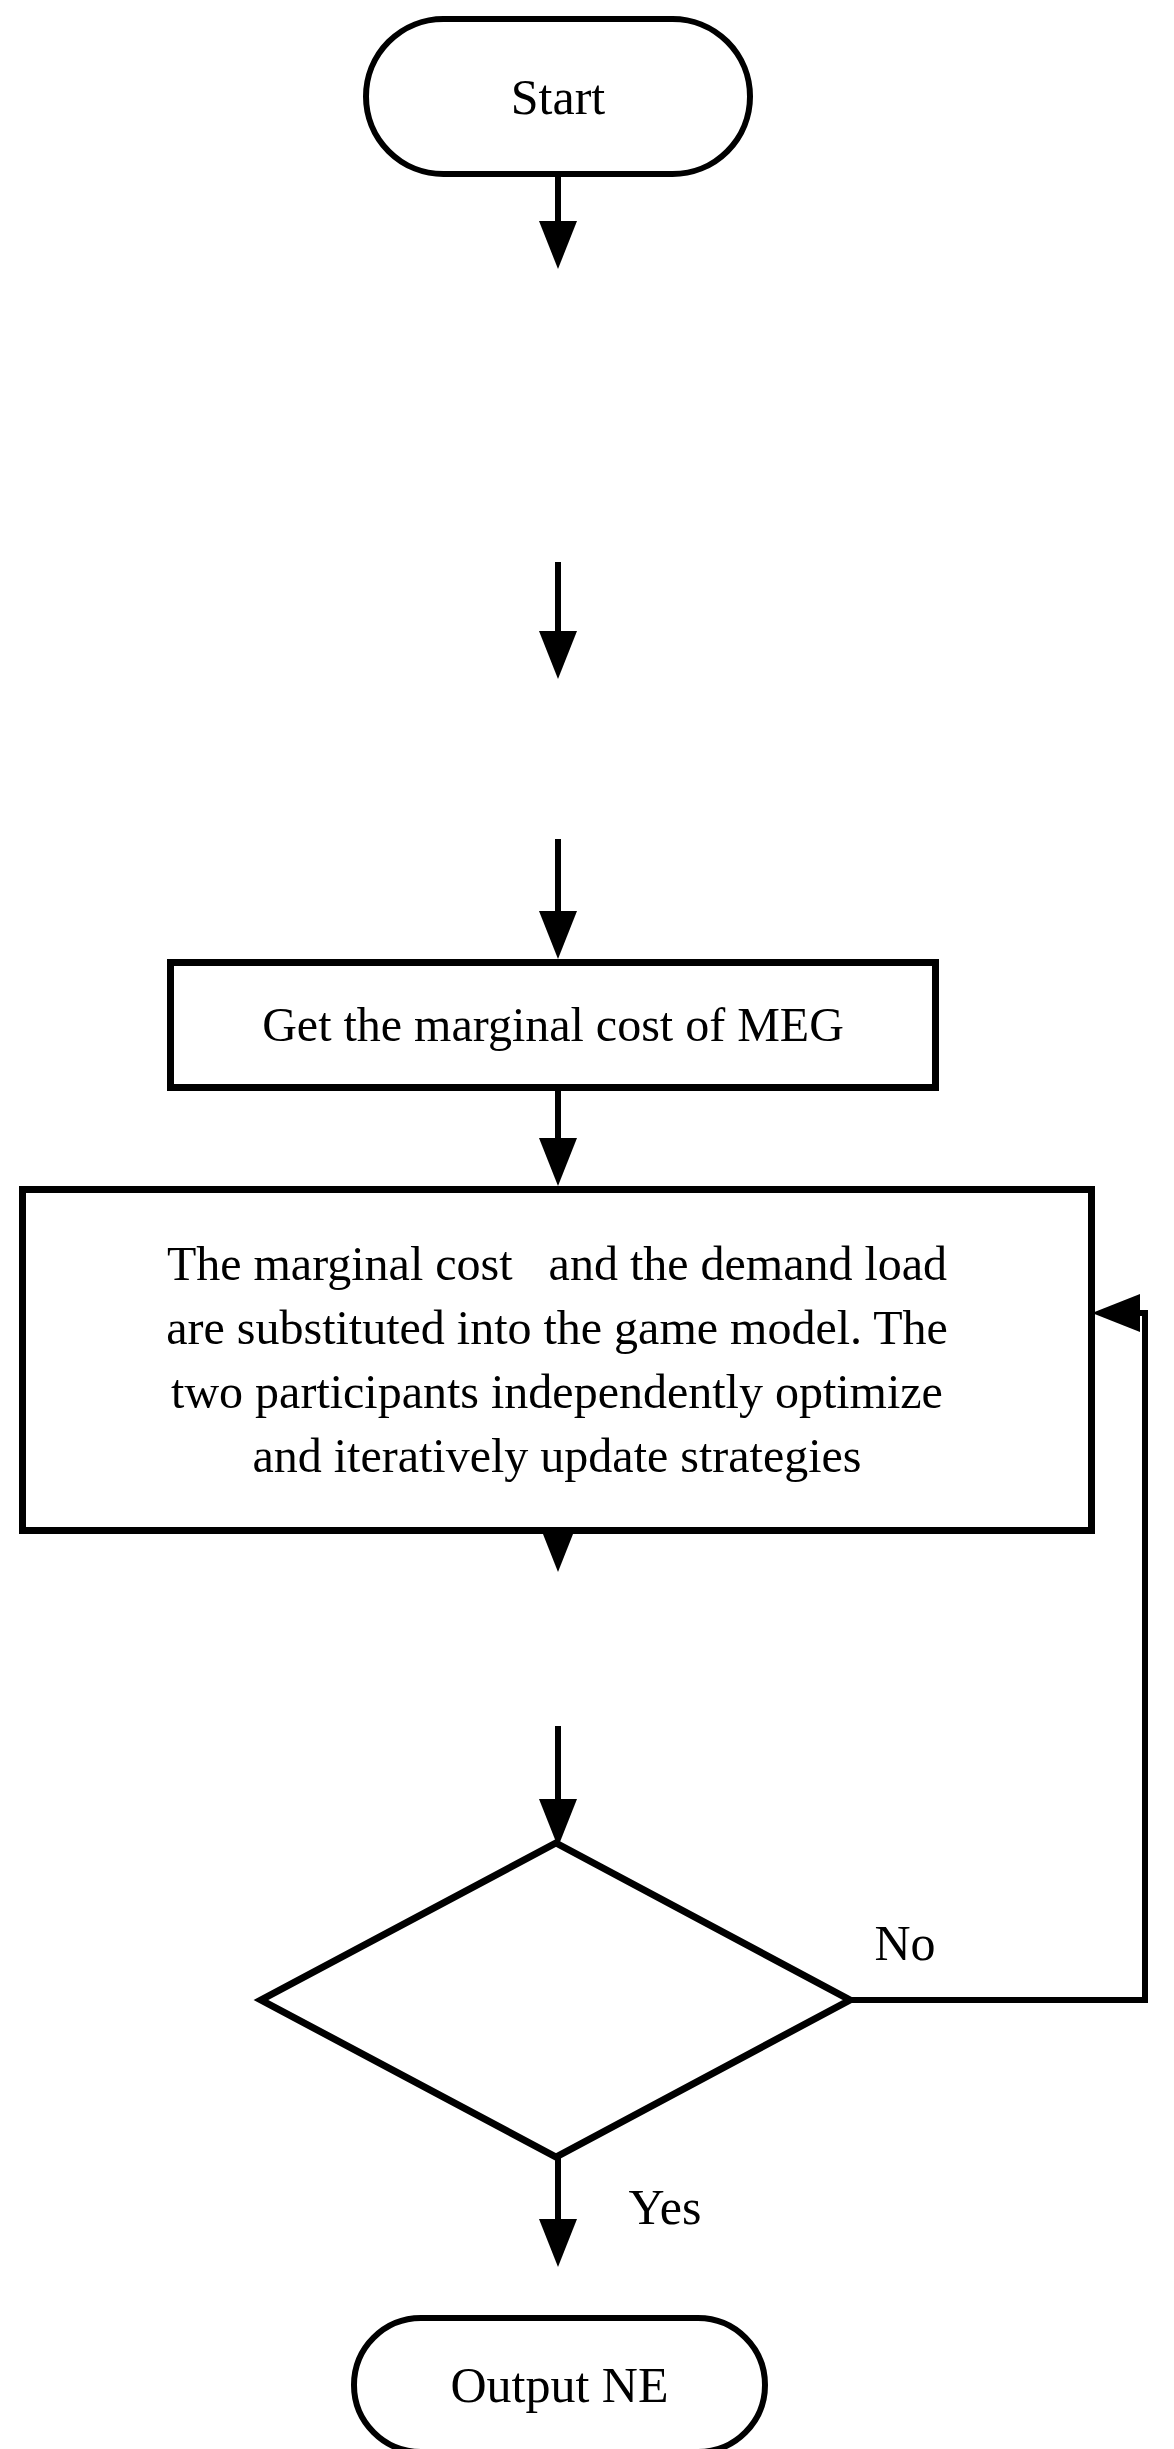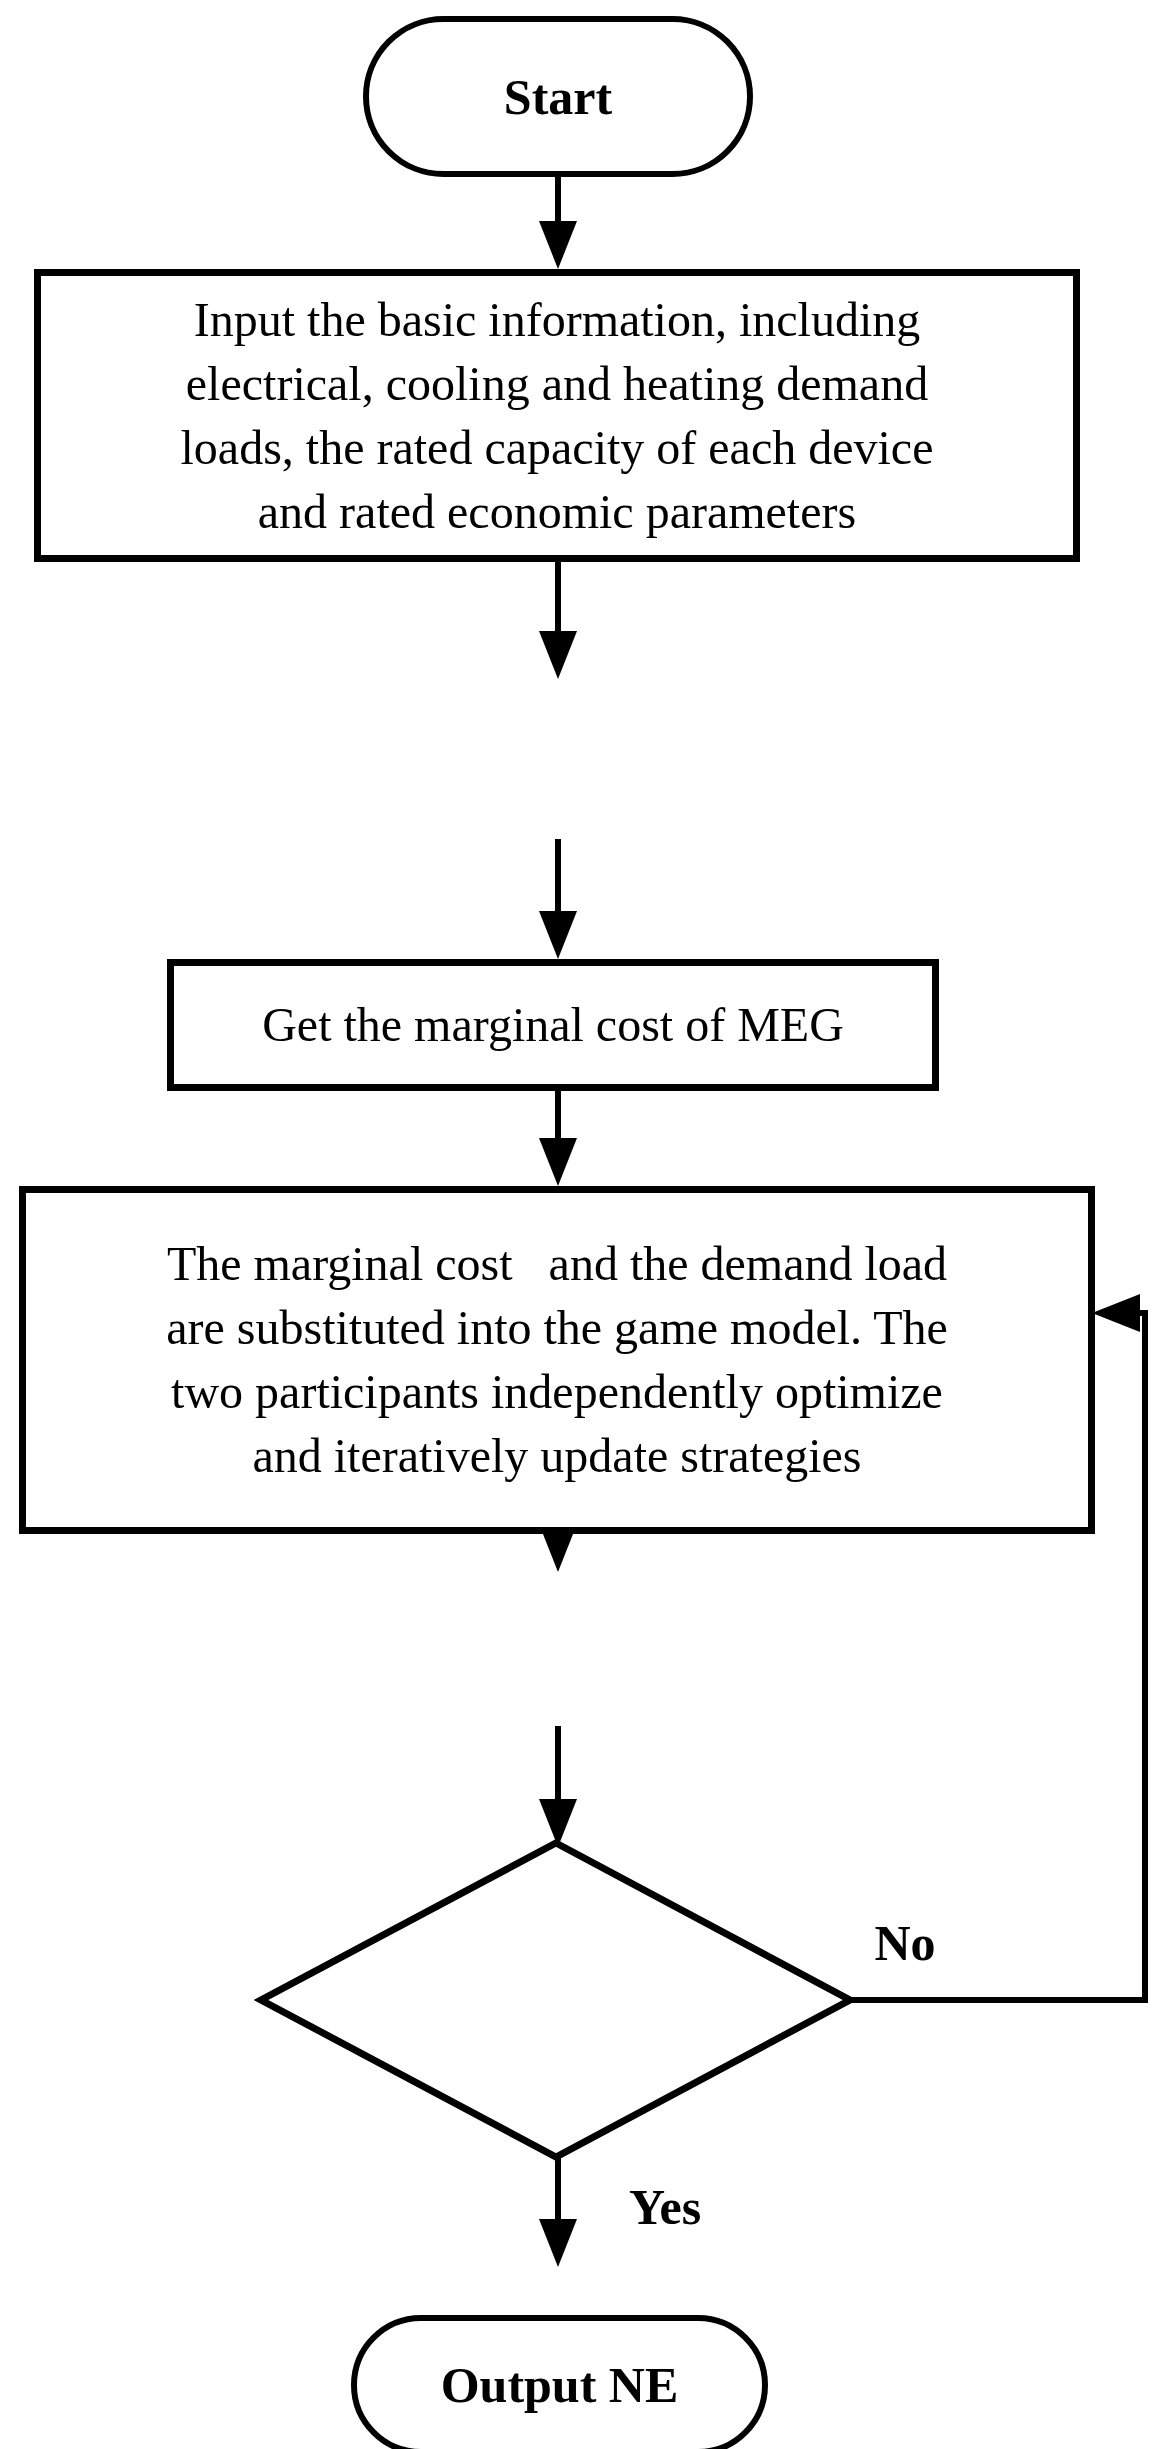--- a/index.html
+++ b/index.html
@@ -44,21 +44,21 @@
     justify-content: center;
     background: transparent;
     text-align: center;
   }
   .lbl {
     white-space: pre;
     text-align: center;
     display: block;
   }
   .fs48 { font-size: 48px; line-height: 64px; }
-  .fs50 { font-size: 50px; line-height: 58px; font-weight: bold; }
+  .fs50 { font-size: 50px; line-height: 58px; }
 </style>
 </head>
 <body>
 
 <div id="canvas">
 
   <svg id="connectors" width="1174" height="2449" viewBox="0 0 1174 2449" xmlns="http://www.w3.org/2000/svg">
 
     <polygon points="556,1843 850,2000 556,2157 261,2000" fill="#ffffff" stroke="#000000" stroke-width="7" stroke-linejoin="miter"></polygon>
 
@@ -84,26 +84,20 @@
     <polygon points="1092,1313 1140,1294 1140,1332" fill="#000000"></polygon>
 
     <line x1="558" y1="2157" x2="558" y2="2223" stroke="#000000" stroke-width="6"></line>
     <polygon points="539,2219 577,2219 558,2267" fill="#000000"></polygon>
   </svg>
 
   <div class="node terminator" style="left:363px; top:16px; width:390px; height:161px; border-radius:82px;">
     <span class="lbl fs50">Start</span>
   </div>
 
-  <div class="node process" style="left:34px; top:269px; width:1046px; height:293px;">
-    <span class="lbl fs48">Input the basic information, including
-electrical, cooling and heating demand
-loads, the rated capacity of each device
-and rated economic parameters</span>
-  </div>
 
 
   <div class="node process" style="left:167px; top:959px; width:772px; height:132px;">
     <span class="lbl fs48">Get the marginal cost of MEG</span>
   </div>
 
   <div class="node process" style="left:19px; top:1186px; width:1076px; height:348px;">
     <span class="lbl fs48">The marginal cost   and the demand load
 are substituted into the game model. The
 two participants independently optimize

